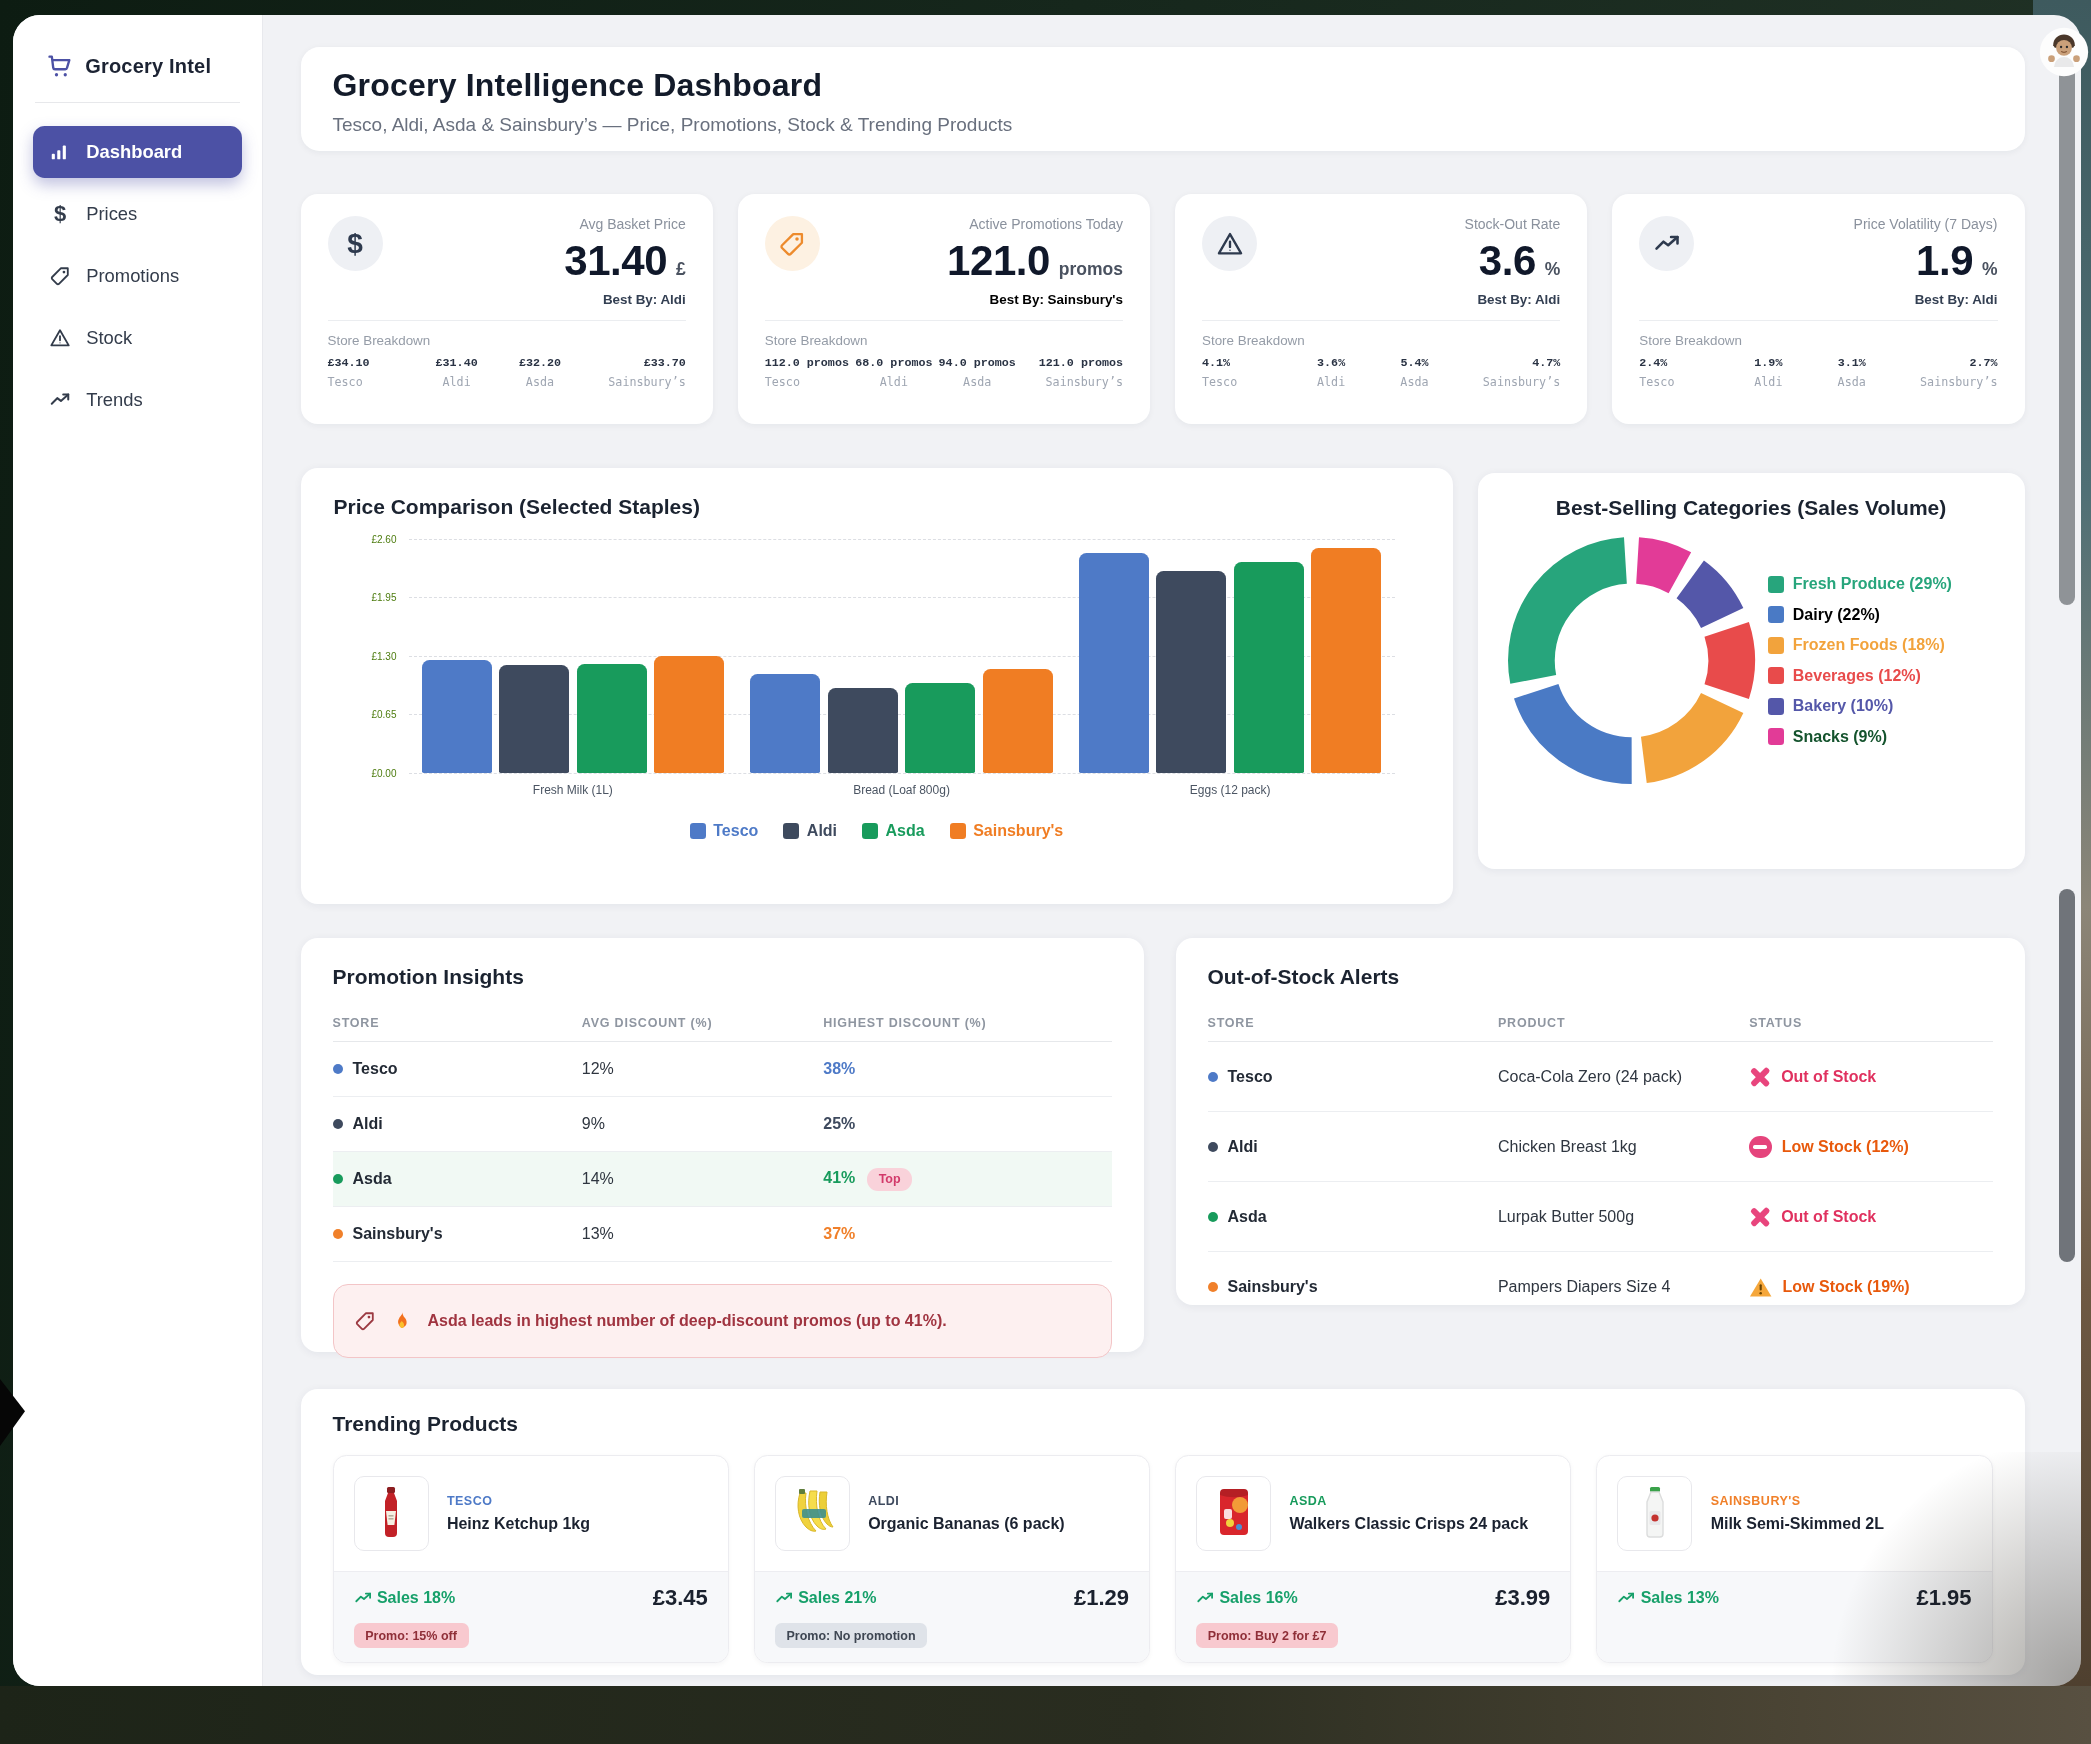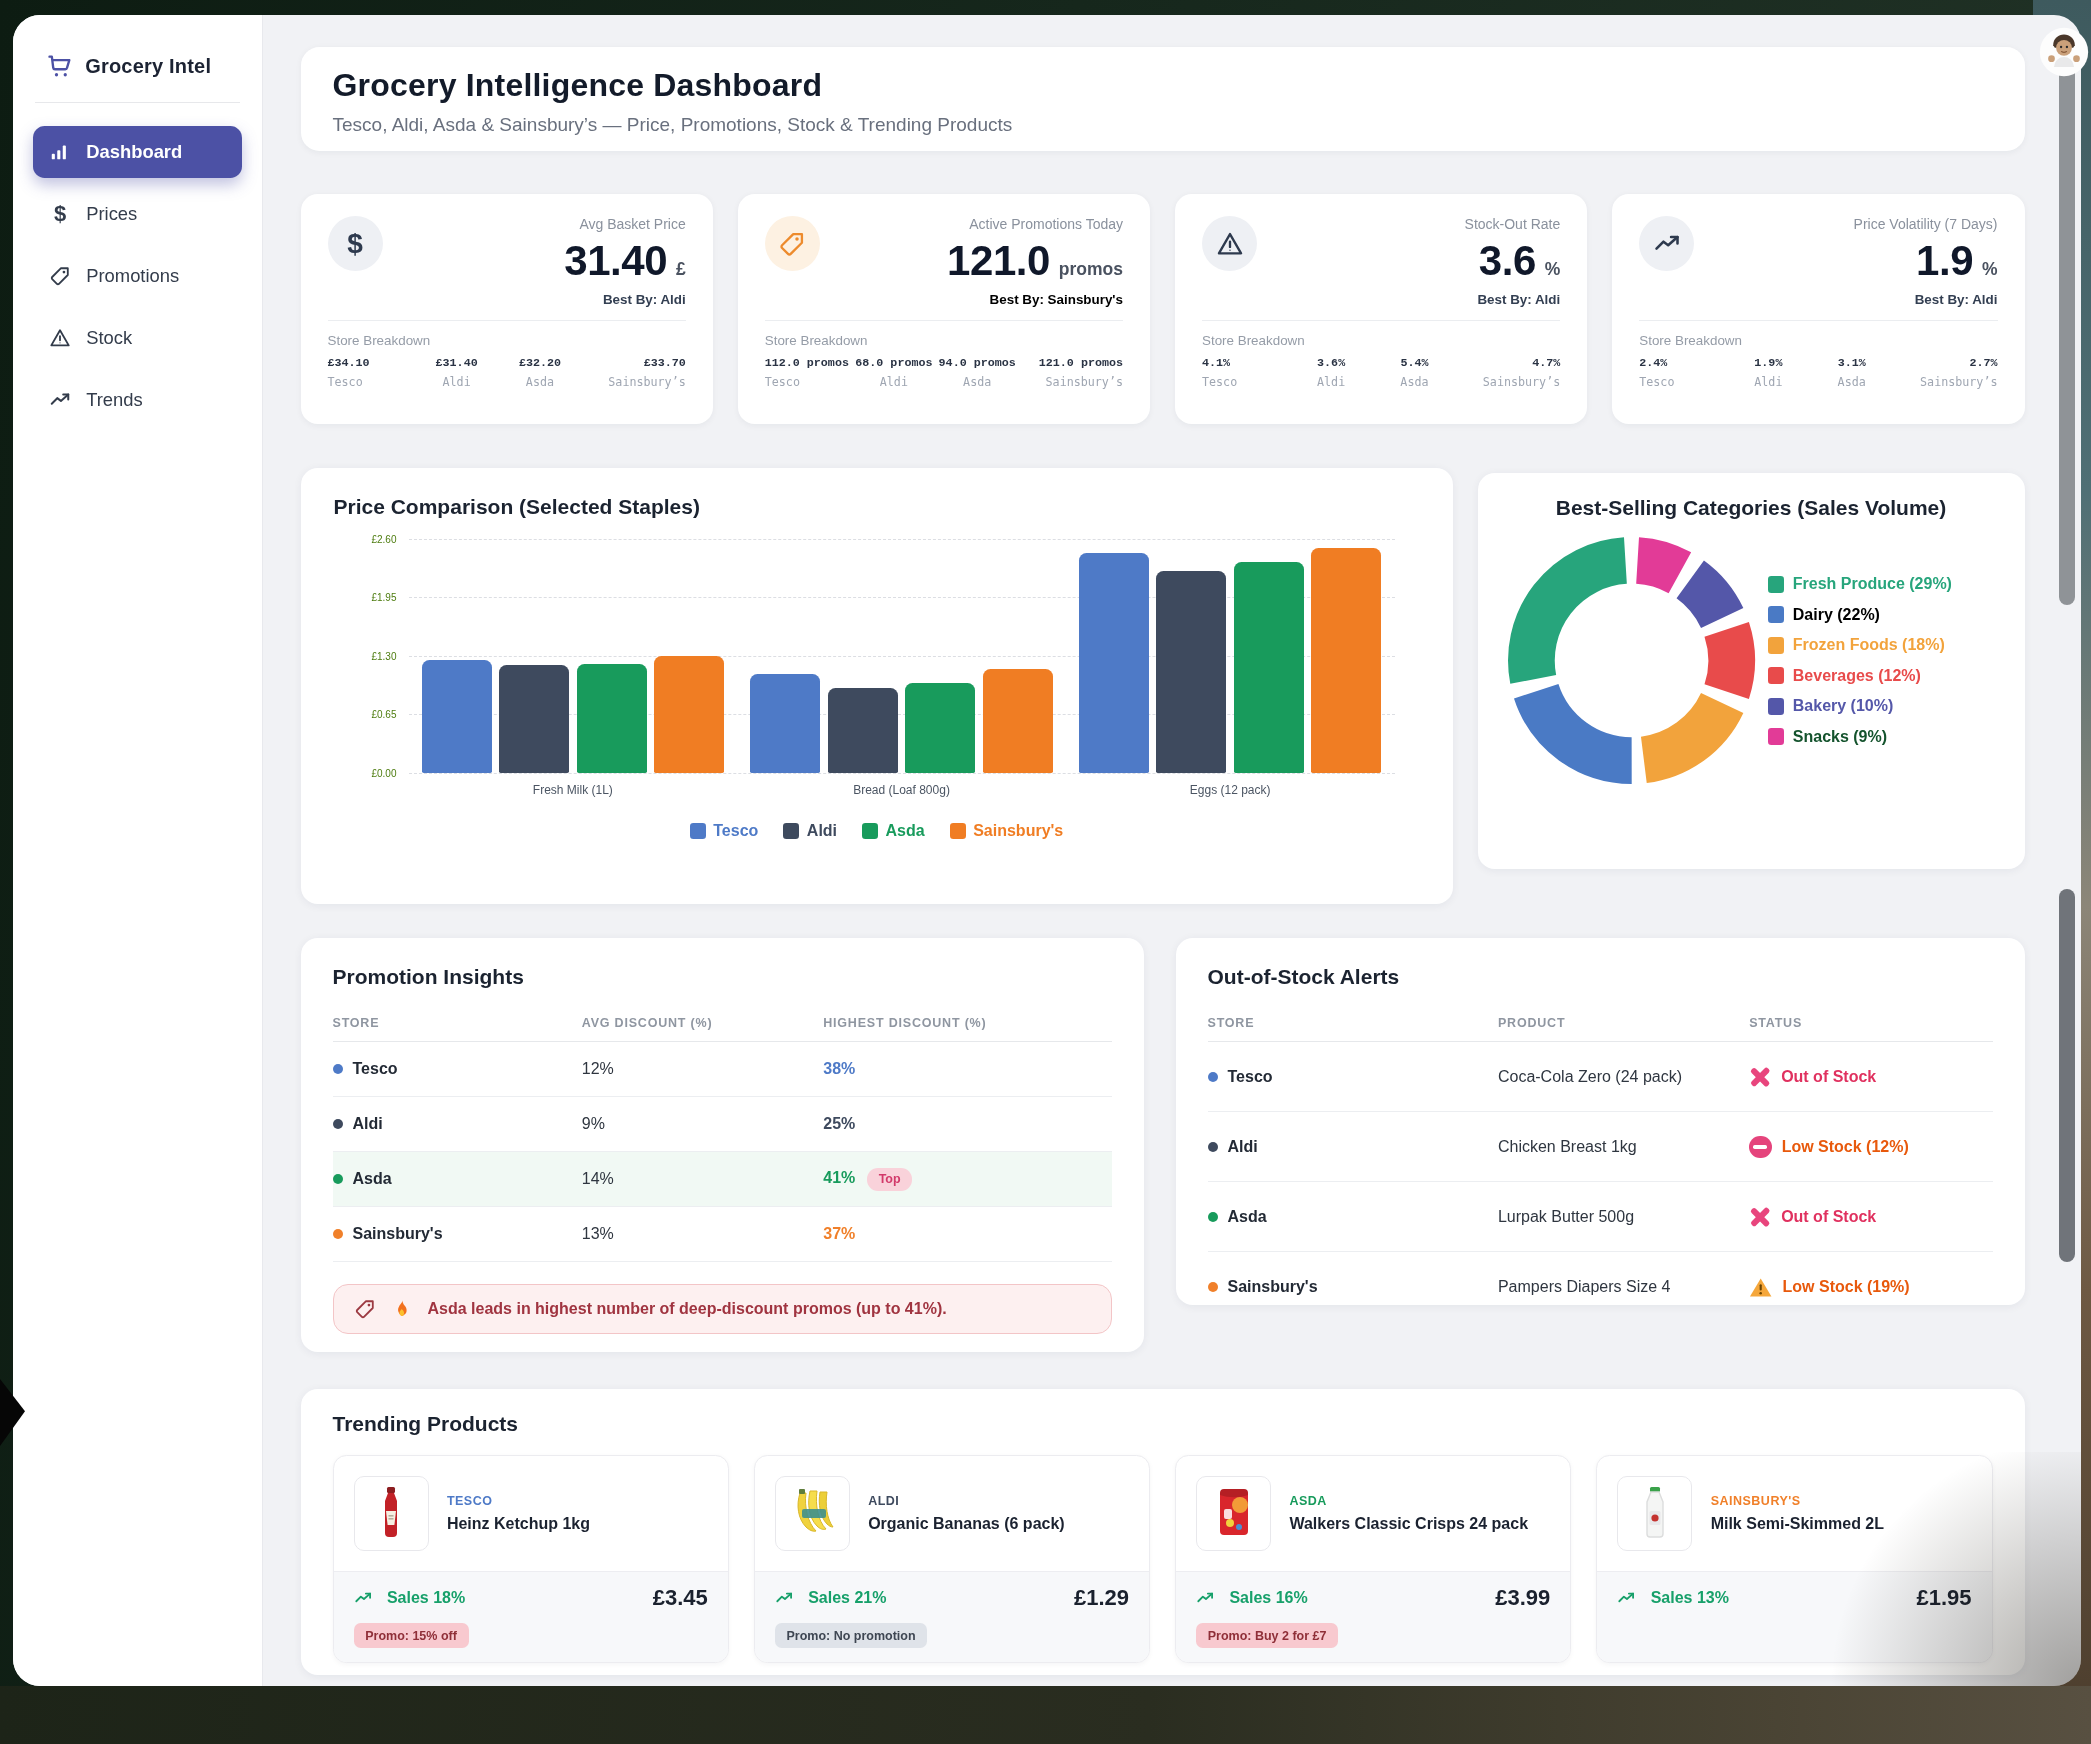--- a/index.html
+++ b/index.html
@@ -116,36 +116,36 @@
   .status-low { color:#e8590c; }
   .x-icon { position:relative; width:22px; height:22px; flex:0 0 auto; }
   .x-icon::before,.x-icon::after { content:""; position:absolute; left:50%; top:50%; width:22.5px; height:5.8px;
     border-radius:2.5px; background:#e8457d; }
   .x-icon::before { transform:translate(-50%,-50%) rotate(45deg); }
   .x-icon::after { transform:translate(-50%,-50%) rotate(-45deg); }
   .noentry-icon { width:22.5px; height:22.5px; border-radius:50%; background:#e5447c; position:relative; flex:0 0 auto; }
   .noentry-icon::after { content:""; position:absolute; left:4.2px; right:4.2px; top:9.2px; height:4.2px;
     border-radius:1.7px; background:#fff; }
   .alert-box { margin-top:22px; background:#fdf0f0; border:1.7px solid #f3c5c7; border-radius:15px;
-    height:50px; display:flex; align-items:center; gap:15px; padding:0 20px; }
+    height:74px; display:flex; align-items:center; gap:15px; padding:0 20px; }
   .alert-text { font-size:16px; font-weight:600; color:#a03440; }
   
   .trend-card { left:288px; top:1374px; width:1724px; height:286px; padding:23.4px 32px; }
   .trend-row { display:flex; gap:25px; margin-top:18.4px; }
   .product-card { flex:1; background:#fff; border:0.8px solid #ececf0; border-radius:13.4px; overflow:hidden;
     display:flex; flex-direction:column; box-shadow:0 1.7px 5px rgba(25,35,60,.04); cursor:pointer; }
   .pc-top { display:flex; gap:18.4px; padding:20px; align-items:center; }
   .thumb { width:75px; height:75px; border-radius:10px; border:0.8px solid #e8e8ec; background:#fff;
     display:flex; align-items:center; justify-content:center; flex:0 0 auto; }
   .thumb svg { width:60px; height:60px; }
   .pc-store { font-size:12.5px; font-weight:800; letter-spacing:0.5px; }
   .pc-name { font-size:16px; font-weight:700; color:#1b2230; margin-top:7.5px; }
   .pc-bottom { background:#f7f8fa; border-top:0.8px solid #ededf1; flex:1; padding:13.4px 20px; }
   .pc-sales-row { display:flex; justify-content:space-between; align-items:center; }
-  .pc-sales { display:flex; align-items:flex-end; gap:15px; font-size:16px; font-weight:700; color:#17a06a; }
+  .pc-sales { display:flex; align-items:flex-end; gap:5px; font-size:16px; font-weight:700; color:#17a06a; }
   .pc-sales svg { width:18.4px; height:18.4px; }
   .pc-price { font-size:22px; font-weight:800; color:#1a212e; }
   .promo-badge { display:inline-block; margin-top:11.7px; font-size:12.5px; font-weight:600;
     padding:5.8px 11.7px; border-radius:6.7px; }
   .promo-badge.pink { background:#f8c9cf; color:#8f2f38; }
   .promo-badge.gray { background:#dfe3e9; color:#3e4652; }
 </style>
 </head>
 <body>
 

